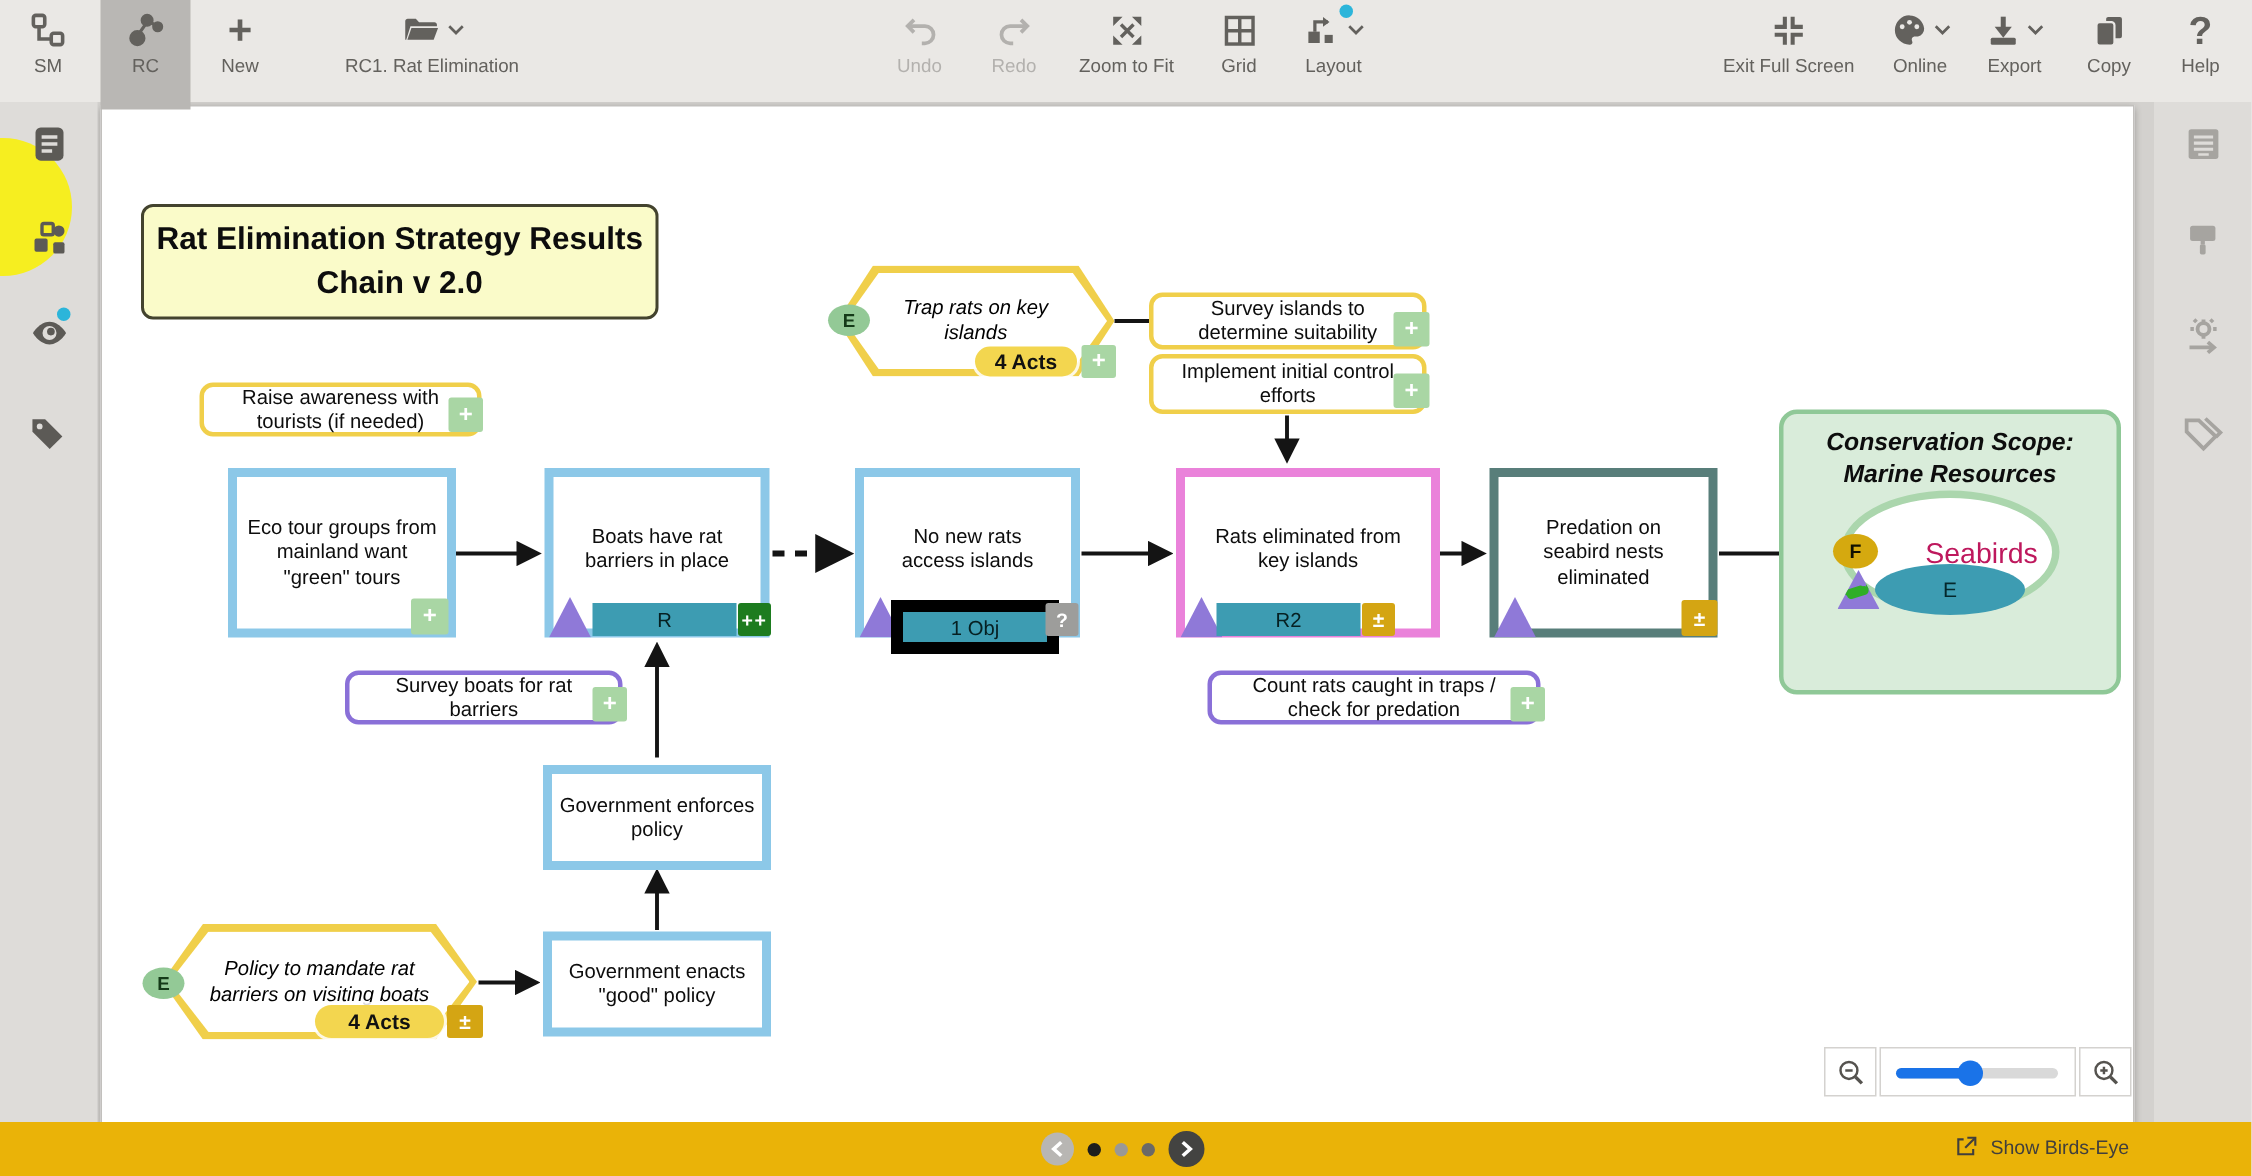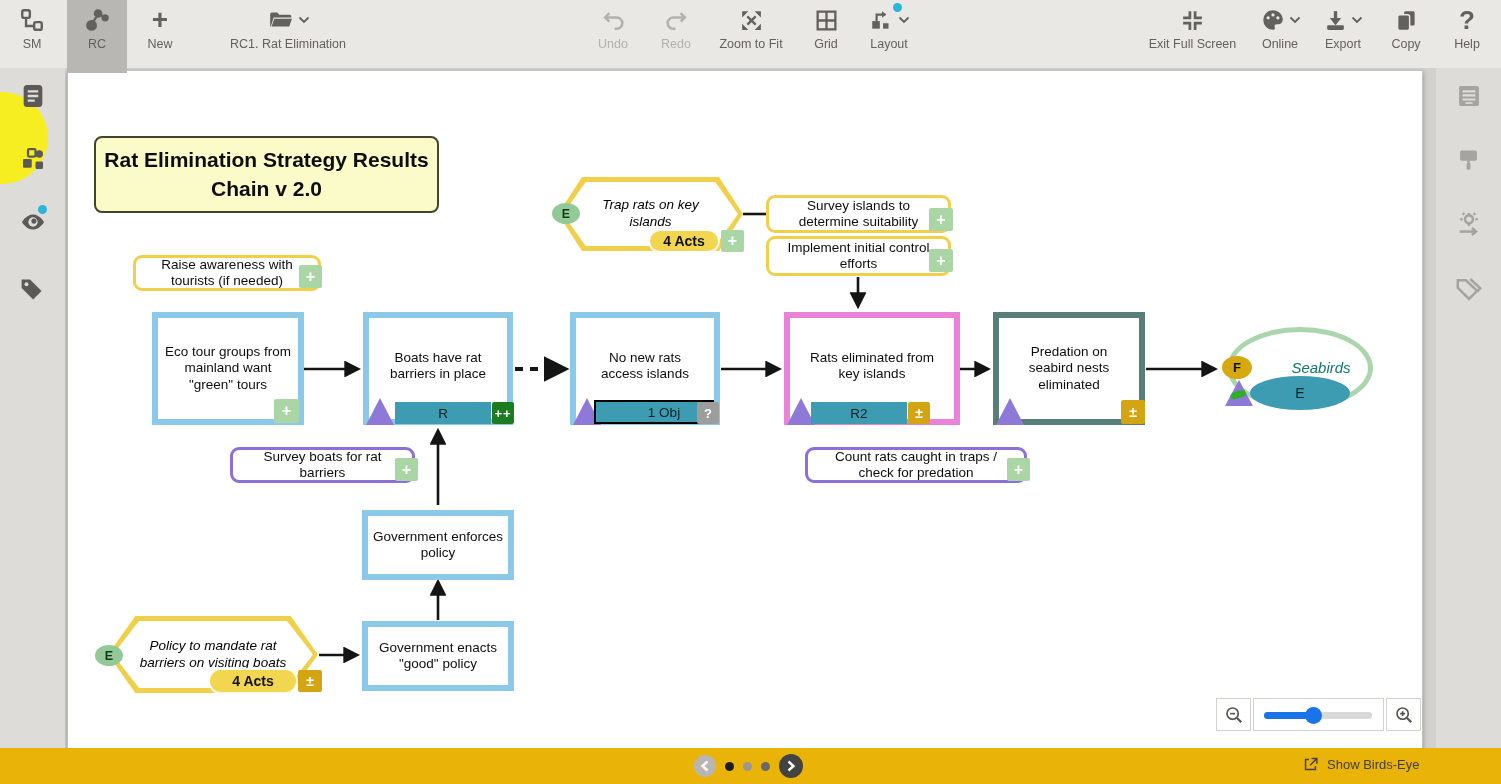--- a/index.html
+++ b/index.html
@@ -40,32 +40,32 @@
   .titlebox{left:26px;top:65px;width:345px;height:77px;background:#fafbc9;border:2px solid #43432e;border-radius:8px;font-size:21px;font-weight:bold;line-height:1.35;}
   .result{border:6px solid #8cc8e8;}
   .result.pink{border-color:#ea82da;}
   .result.slate{border-color:#587e7a;}
   .activity{border:3px solid #f0cf4a;border-radius:9px;padding:0 8px;}
   .activity.purple{border-color:#8a70d8;}
   .hex{position:absolute;background:#f0cf4a;clip-path:polygon(0% 50%,13% 0%,87% 0%,100% 50%,87% 100%,13% 100%);cursor:pointer;}
   .hex .hexin{position:absolute;left:5px;top:5px;right:5px;bottom:5px;background:#fff;clip-path:polygon(0% 50%,13% 0%,87% 0%,100% 50%,87% 100%,13% 100%);display:flex;align-items:center;justify-content:center;text-align:center;font-style:italic;font-size:13.5px;line-height:1.25;padding:0 22px;box-sizing:border-box;}
   .tri{position:absolute;background:#8f79d8;clip-path:polygon(50% 0,100% 100%,0 100%);cursor:pointer;}
   .bar{position:absolute;background:#3d9cb2;color:#062022;display:flex;align-items:center;justify-content:center;font-size:13.5px;cursor:pointer;}
-  .bar.selected{border:2px solid #000000;padding-left:20px;}
+  .bar.selected{border:8px solid #000000;}
   .badge{position:absolute;display:flex;align-items:center;justify-content:center;color:#fff;font-weight:bold;cursor:pointer;border-radius:2px;}
   .badge.green{background:#a9d6a4;font-size:16px;}
   .badge.dgreen{background:#1d7c1f;font-size:13px;letter-spacing:1px;}
   .badge.gold{background:#d4a513;font-size:14px;}
   .badge.gray{background:#9d9d9b;font-size:13px;}
   .pill{position:absolute;background:#f3d64f;border-radius:11px;color:#111;font-weight:bold;font-size:14px;display:flex;align-items:center;justify-content:center;box-shadow:0 0 0 2px rgba(255,255,255,.85);cursor:pointer;z-index:2;}
   .eoval{position:absolute;background:#93c996;border-radius:50%;color:#143a18;font-size:12.5px;font-weight:bold;display:flex;align-items:center;justify-content:center;z-index:3;cursor:pointer;}
   .scope{position:absolute;left:1118px;top:202px;width:228px;height:190px;background:#d9ecda;border:3px solid #8fc897;border-radius:12px;box-sizing:border-box;cursor:pointer;}
   .scope-title{margin-top:9px;text-align:center;font-weight:bold;font-style:italic;font-size:16.5px;line-height:1.3;color:#0d0d0d;}
   .scope-ellipse{position:absolute;left:1159px;top:256px;width:146px;height:82px;background:#fff;border:5px solid #abd6ad;border-radius:50%;box-sizing:border-box;cursor:pointer;}
-  .seabirds{position:absolute;left:1198px;top:288px;width:110px;text-align:center;font-style:italic;font-size:15px;color:#0f766e;}
+  .seabirds{position:absolute;left:1198px;top:288px;width:110px;text-align:center;font-size:19px;color:#be185d;}
   .foval{position:absolute;left:1154px;top:285px;width:30px;height:23px;background:#d5a90f;border-radius:50%;display:flex;align-items:center;justify-content:center;font-weight:bold;font-size:13px;color:#101000;z-index:3;cursor:pointer;}
   .eellipse{position:absolute;left:1182px;top:305px;width:100px;height:34px;background:#3d9cb2;border-radius:50%;display:flex;align-items:center;justify-content:center;font-size:14px;color:#04272b;z-index:2;cursor:pointer;}
   .bone{position:absolute;left:6px;top:12px;width:15px;height:6px;background:#2fae27;border-radius:3px;transform:rotate(-18deg);box-shadow:-2px -2px 0 -1px #2fae27,13px -2px 0 -1px #2fae27;}
   .zoomctl{position:absolute;left:1148px;top:627px;display:flex;gap:2px;}
   .zbtn{width:35px;height:33px;background:#fff;border:1px solid #d4d2cf;display:flex;align-items:center;justify-content:center;color:#55534f;cursor:pointer;box-sizing:border-box;}
   .zslider{width:131px;height:33px;background:#fff;border:1px solid #d4d2cf;position:relative;box-sizing:border-box;cursor:pointer;}
   .ztrack{position:absolute;left:10px;top:13px;width:108px;height:7px;border-radius:4px;background:#d9d9d9;}
   .zfill{position:absolute;left:0;top:0;height:7px;width:45%;border-radius:4px;background:#1a73e8;}
   .zthumb{position:absolute;top:-5px;left:calc(45% - 8px);width:17px;height:17px;border-radius:50%;background:#1a73e8;}
 </style>
@@ -343,20 +343,23 @@
 
     <div class="node result pink" style="left:716px;top:241px;width:176px;height:113px;padding:0 10px;align-items:flex-start;padding-top:32px;">Rats eliminated from key islands</div>
     <div class="tri" style="left:719px;top:327px;width:28px;height:27px;"></div>
     <div class="bar" style="left:743px;top:331px;width:96px;height:22px;">R2</div>
     <div class="badge gold" style="left:840px;top:331px;width:22px;height:22px;">±</div>
 
     <div class="node result slate" style="left:925px;top:241px;width:152px;height:113px;padding:0 12px;">Predation on seabird nests eliminated</div>
     <div class="tri" style="left:928px;top:327px;width:28px;height:27px;"></div>
     <div class="badge gold" style="left:1053px;top:329px;width:24px;height:24px;">±</div>
 
+    <div class="scope">
+      <div class="scope-title">Conservation Scope: Marine Resources</div>
+    </div>
     <div class="scope-ellipse"></div>
     <div class="seabirds">Seabirds</div>
     <div class="eellipse">E</div>
     <div class="foval">F</div>
     <div class="tri" style="left:1157px;top:309px;width:28px;height:26px;z-index:3;">
       <span class="bone"></span>
     </div>
 
     <div class="node activity purple" style="left:162px;top:376px;width:185px;height:36px;">Survey boats for rat barriers</div>
     <div class="badge green" style="left:327px;top:387px;width:23px;height:23px;">+</div>

